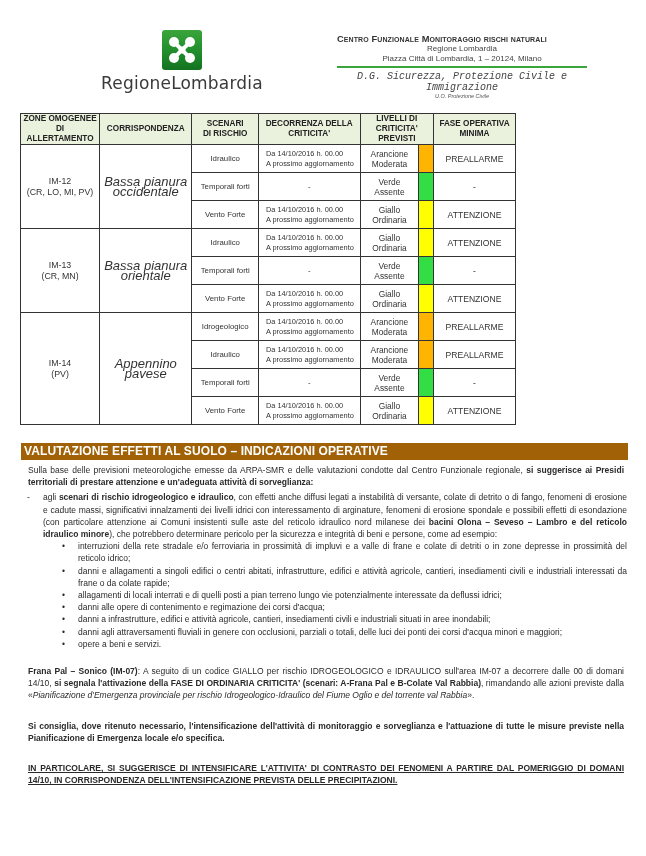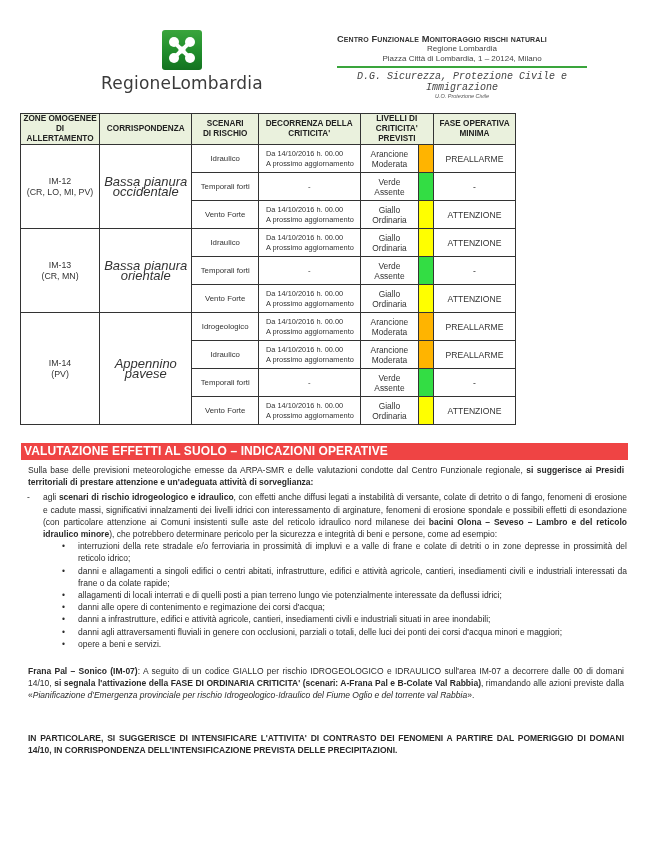--- a/index.html
+++ b/index.html
@@ -26,31 +26,31 @@
   table.alert th { background: #eaf1dd; font-size: 8.2px; font-weight: bold; color: #222; height: 29px; line-height: 10px; }
   table.alert td { font-size: 7.8px; color: #333; height: 27px; line-height: 10px; }
   table.alert td.zone { font-size: 8.8px; line-height: 11px; }
   table.alert td.denom { font-style: italic; font-size: 13px; }
   table.alert td.dec { text-align: left; font-size: 7.4px; line-height: 10px; white-space: nowrap; padding-left: 7px; }
   table.alert td.level { font-size: 8.4px; }
   table.alert td.fase { font-size: 8.6px; }
   table.alert td.sw { padding: 0; width: 30px; }
 
   
-  .sec-bar { position: absolute; left: 21px; top: 443px; width: 607px; height: 17px; background: #ef4444; color: #fff;
+  .sec-bar { position: absolute; left: 21px; top: 443px; width: 607px; height: 17px; background: #a16207; color: #fff;
     font-size: 12px; font-weight: bold; line-height: 17px; padding-left: 3px; box-sizing: border-box; letter-spacing: 0.1px; }
   .body { position: absolute; left: 25px; top: 461px; width: 602px; font-size: 8.5px; line-height: 12.2px; color: #2a2a2a; }
   .body p { margin: 3px; text-align: justify; }
   .dash-item { position: relative; padding-left: 18px; text-align: justify; }
   .dash-item .mk { position: absolute; left: 2px; top: 0; }
   ul.bul { margin: 0; padding: 0 0 0 53px; list-style: none; }
   ul.bul li { position: relative; text-align: justify; }
   ul.bul li .mk { position: absolute; left: -16px; }
   .gap { height: 12px; }
-  .u { font-weight: bold; }
+  .u { text-decoration: underline; font-weight: bold; }
 </style>
 </head>
 <body>
 
 <div class="logo">
   <div class="logo-mark">
     <svg width="40" height="40" viewBox="0 0 40 40">
       <g fill="#ffffff">
         <circle cx="12" cy="12" r="5"></circle>
         <circle cx="28" cy="12" r="5"></circle>
@@ -187,15 +187,16 @@
       <li><span class="mk">•</span><span>danni e allagamenti a singoli edifici o centri abitati, infrastrutture, edifici e attività agricole, cantieri, insediamenti civili e industriali interessati da frane o da colate rapide;</span></li>
       <li><span class="mk">•</span><span>allagamenti di locali interrati e di quelli posti a pian terreno lungo vie potenzialmente interessate da deflussi idrici;</span></li>
       <li><span class="mk">•</span><span>danni alle opere di contenimento e regimazione dei corsi d'acqua;</span></li>
       <li><span class="mk">•</span><span>danni a infrastrutture, edifici e attività agricole, cantieri, insediamenti civili e industriali situati in aree inondabili;</span></li>
       <li><span class="mk">•</span><span>danni agli attraversamenti fluviali in genere con occlusioni, parziali o totali, delle luci dei ponti dei corsi d'acqua minori e maggiori;</span></li>
       <li><span class="mk">•</span><span>opere a beni e servizi.</span></li>
     </ul>
   <div class="gap"></div>
   <p><b>Frana Pal – Sonico (IM-07)</b><span>: A seguito di un codice GIALLO per rischio IDROGEOLOGICO e IDRAULICO sull'area IM-07 a decorrere dalle 00 di domani 14/10, </span><b>si segnala l'attivazione della FASE DI ORDINARIA CRITICITA' (scenari: A-Frana Pal e B-Colate Val Rabbia)</b><span>, rimandando alle azioni previste dalla «</span><i>Pianificazione d'Emergenza provinciale per rischio Idrogeologico-Idraulico del Fiume Oglio e del torrente val Rabbia</i><span>».</span></p>
   <div class="gap"></div>
+  <p><b>Si consiglia, dove ritenuto necessario, l'intensificazione dell'attività di monitoraggio e sorveglianza e l'attuazione di tutte le misure previste nella Pianificazione di Emergenza locale e/o specifica.</b></p>
   <div class="gap"></div>
   <p><span class="u">IN PARTICOLARE, SI SUGGERISCE DI INTENSIFICARE L'ATTIVITA' DI CONTRASTO DEI FENOMENI A PARTIRE DAL POMERIGGIO DI DOMANI 14/10, IN CORRISPONDENZA DELL'INTENSIFICAZIONE PREVISTA DELLE PRECIPITAZIONI.</span></p>
 </div>
 
 </body></html>

